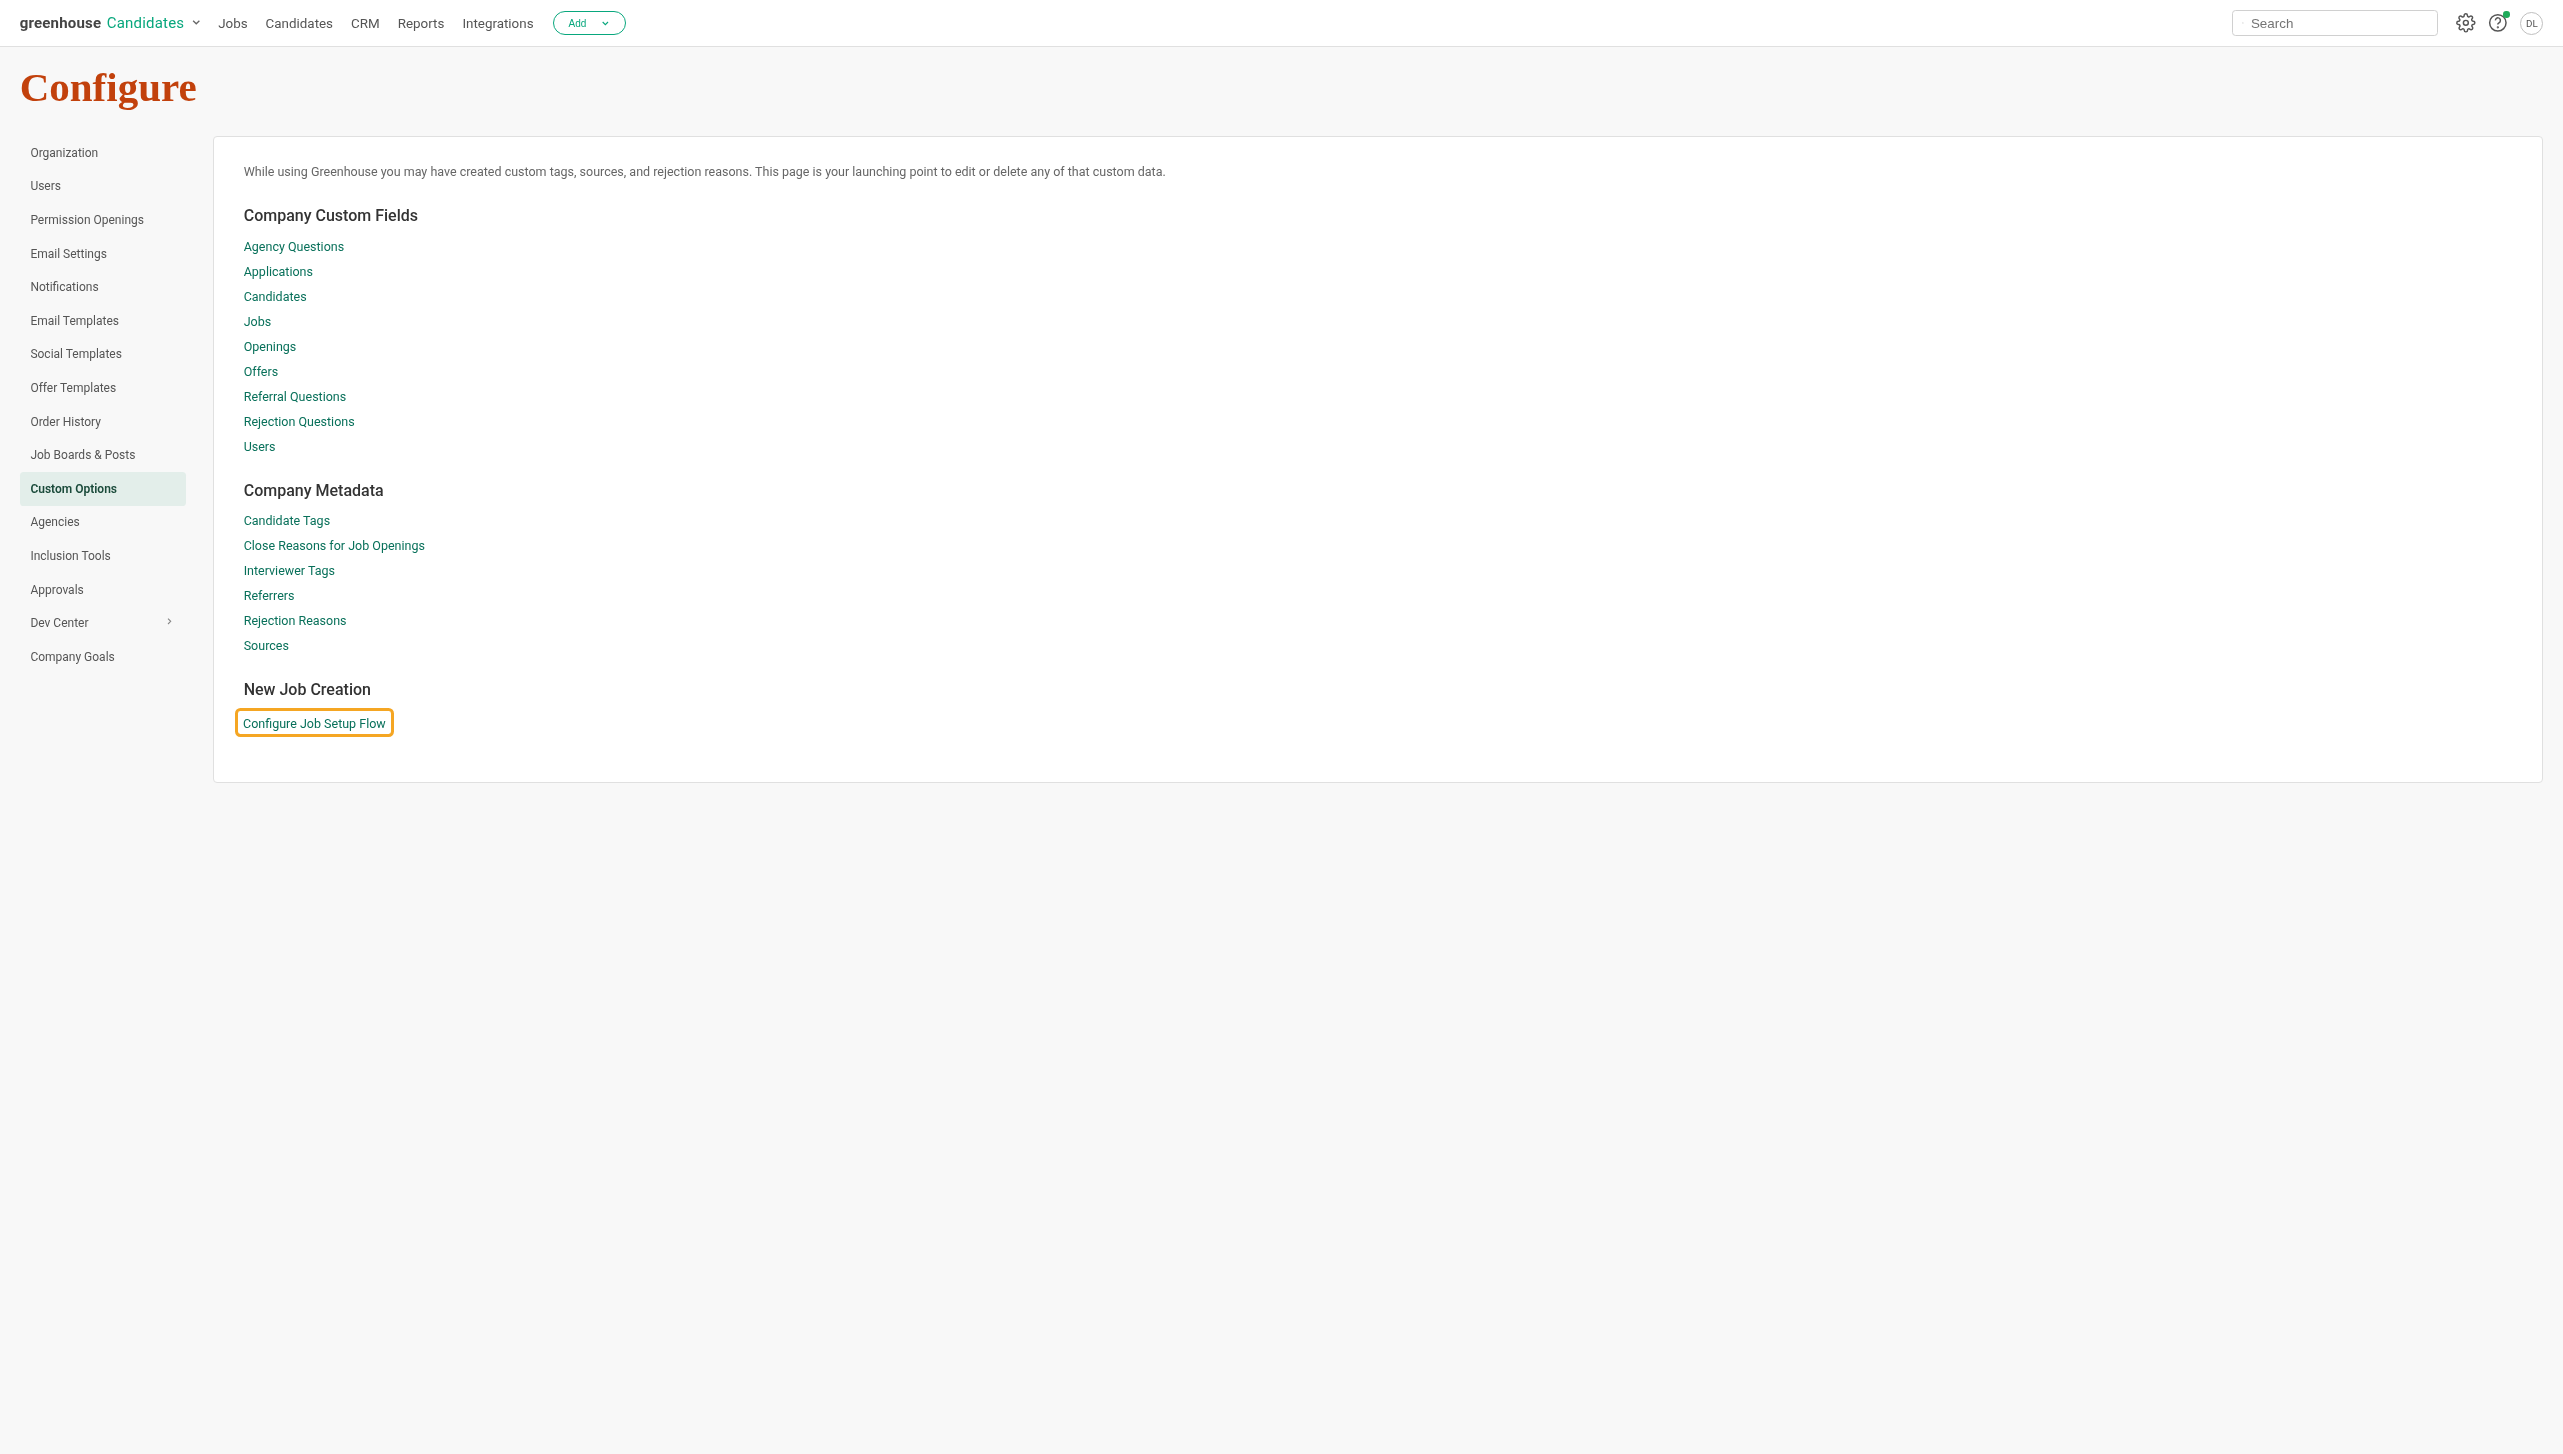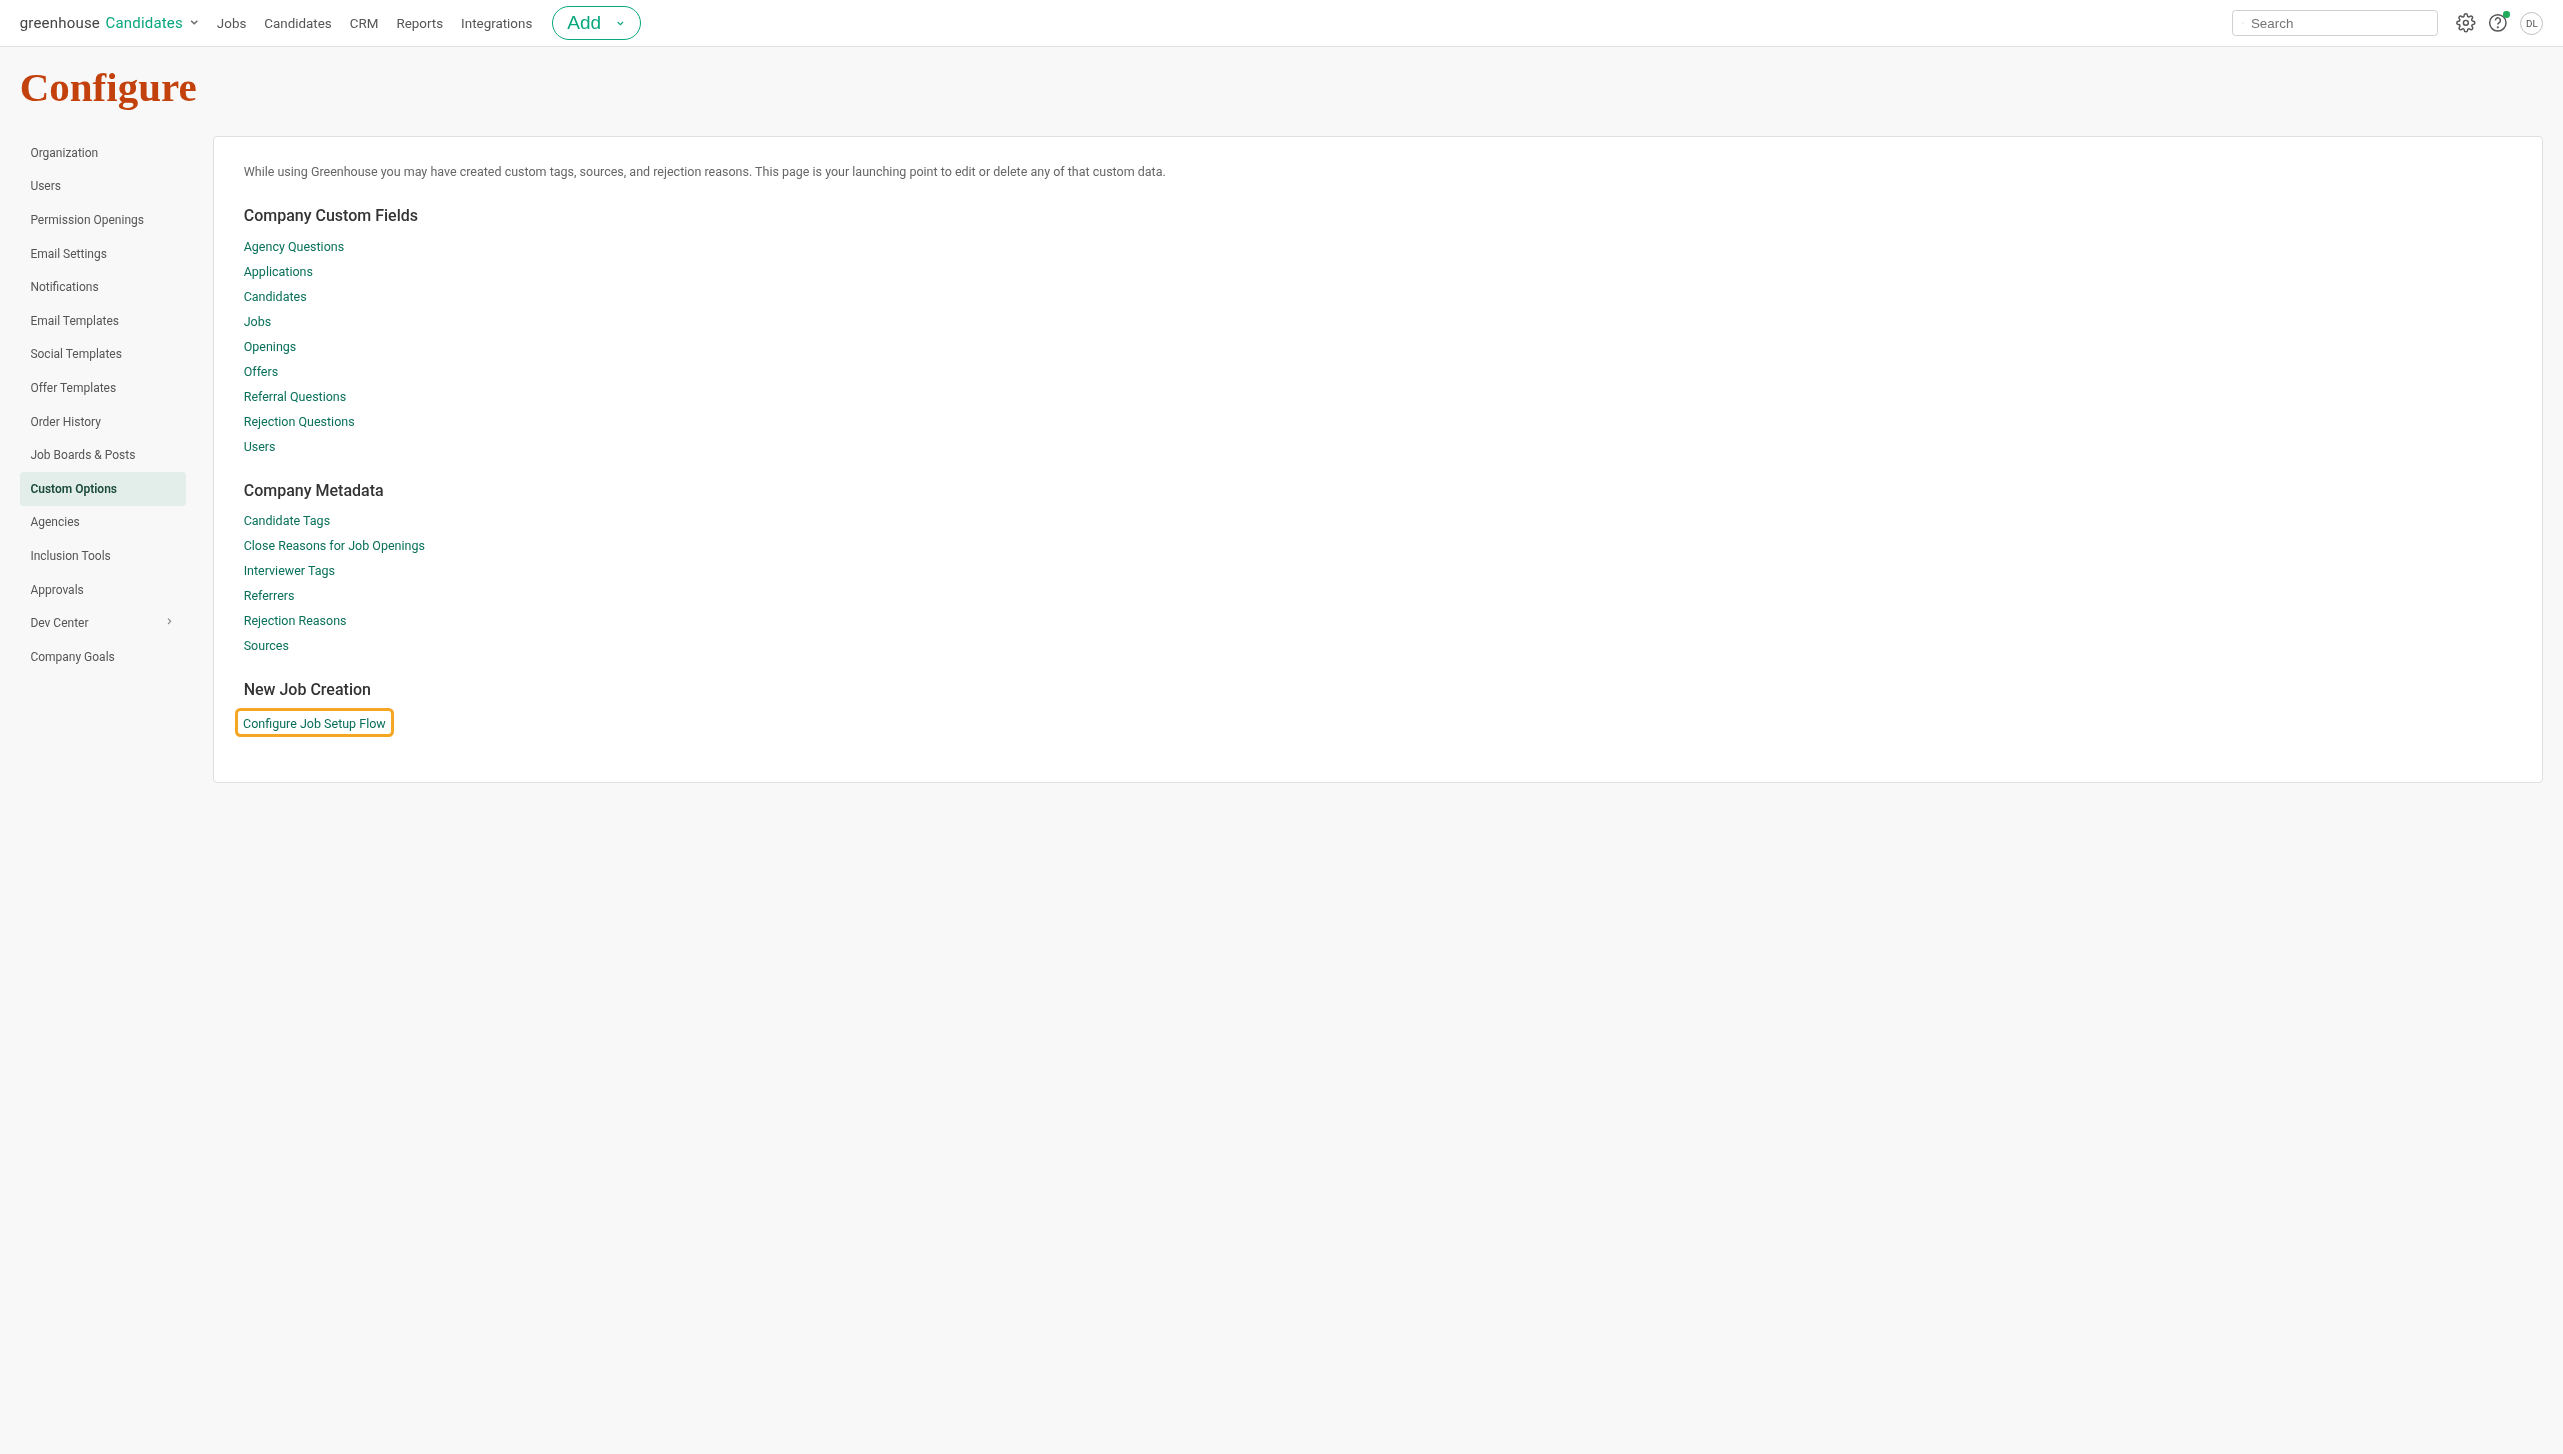--- a/index.html
+++ b/index.html
@@ -15,30 +15,30 @@
       padding: 9px 19.7px;
       border-bottom: 0.9px solid #e0e0e0;
       height: 47px;
     }
     .logo-wrap {
       display: flex;
       align-items: center;
       gap: 5.4px;
       margin-right: 16px;
     }
-    .logo-gh { font-size: 15px; font-weight: 400; color: #444; letter-spacing: 0.2px; }
+    .logo-gh { font-size: 15px; font-weight: 700; color: #444; letter-spacing: 0.2px; }
     .logo-rec { font-size: 15px; font-weight: 400; color: #08a77d; letter-spacing: 0.2px; }
     .logo-chev { color: #666; }
     .nav-links { display: flex; align-items: center; gap: 18px; }
     .nav-link { color: #555; font-size: 13.4px; cursor: pointer; }
     .add-btn {
       display: flex; align-items: center; gap: 14px;
       border: 1.3px solid #08a77d; color: #08a77d;
       background: #fff; border-radius: 18px;
-      padding: 5.4px 14.3px; font-size: 19px; cursor: pointer;
+      padding: 5.4px 14.3px; font-size: 10px; cursor: pointer;
       margin-left: 19.7px;
     }
     .spacer { flex: 1; }
     .search-wrap {
       display: flex; align-items: center;
       border: 0.9px solid #d0d0d0; border-radius: 3.6px;
       padding: 3.6px 9px; width: 206px; background: #fff;
     }
     .search-wrap input {
       border: none; outline: none; font-size: 13.4px; flex: 1; color: #555;

